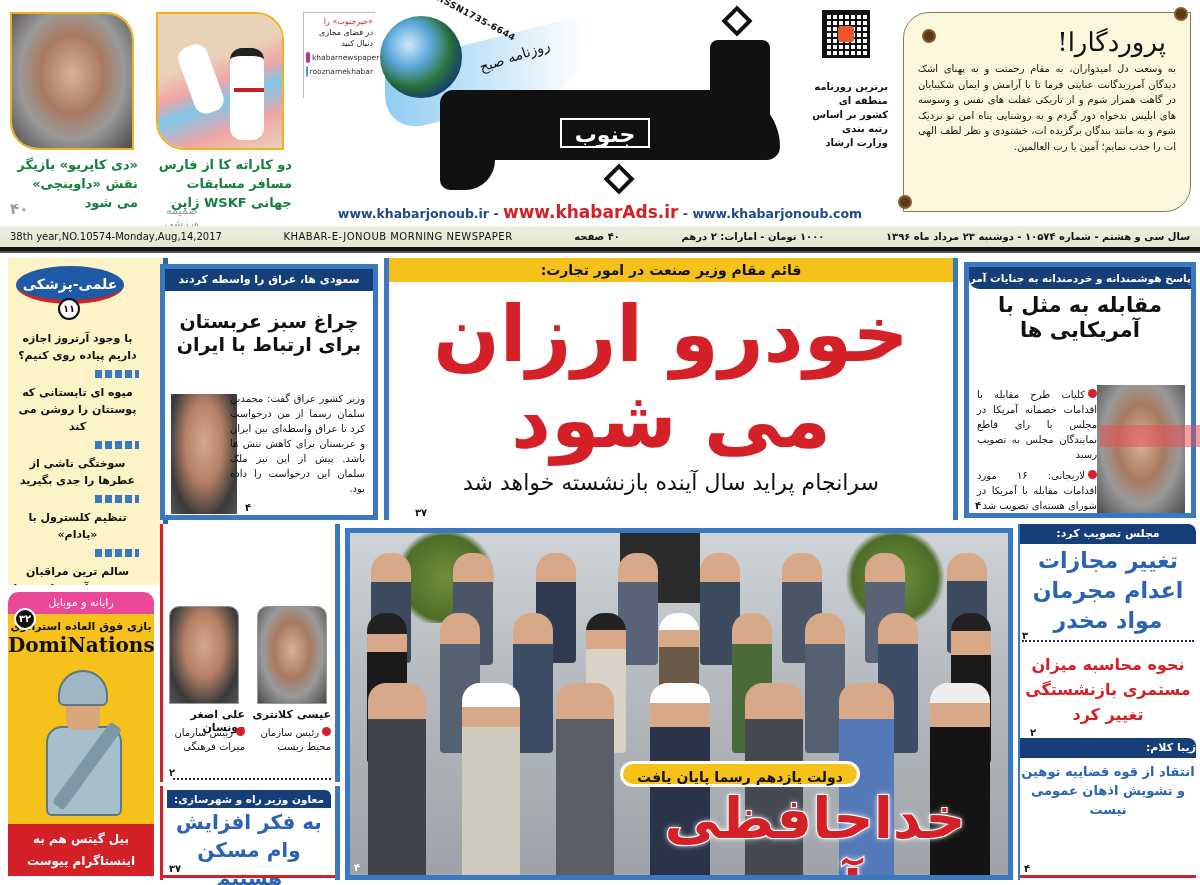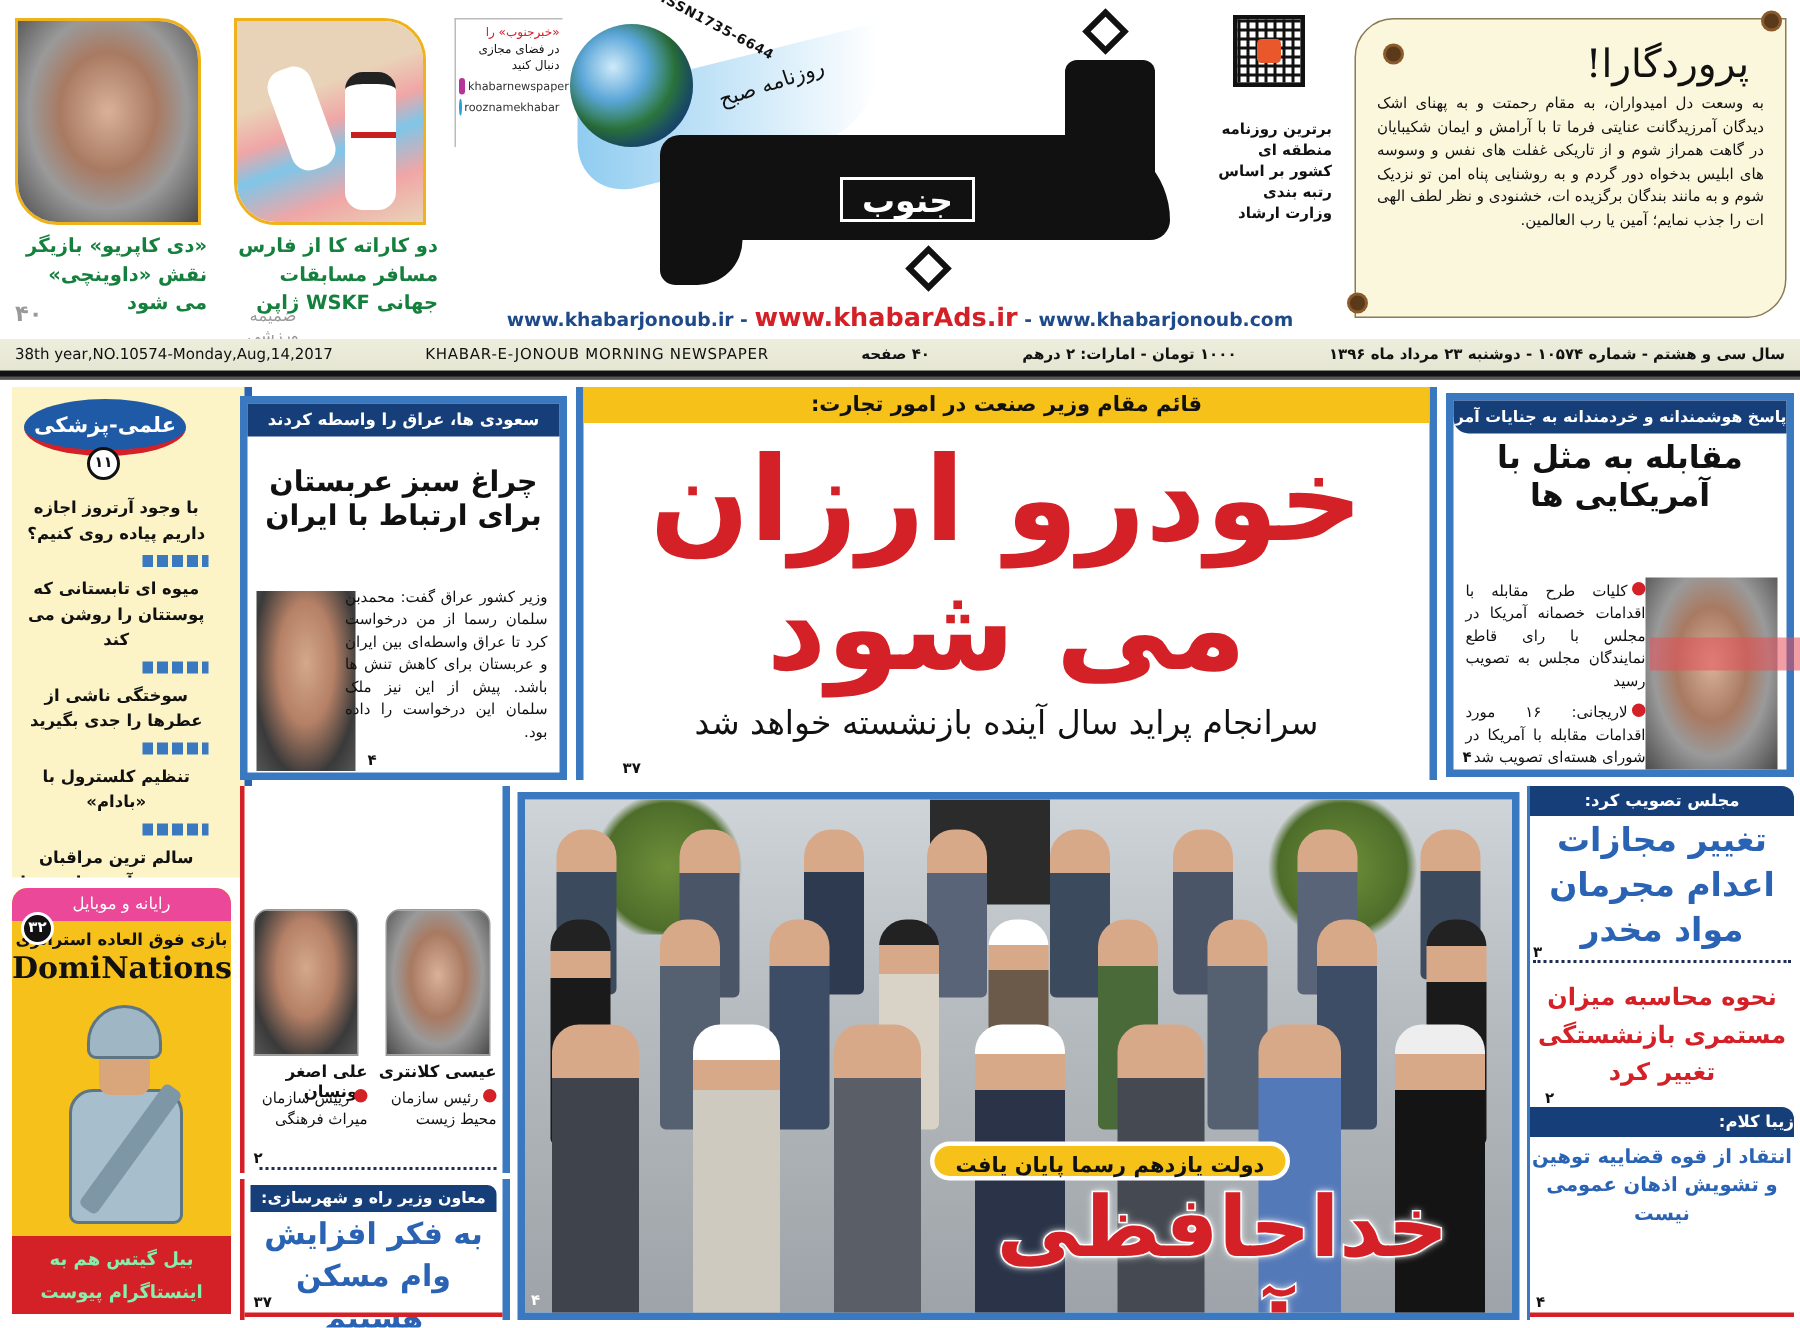--- a/index.html
+++ b/index.html
@@ -78,21 +78,21 @@
   .tech { left: 8px; top: 592px; width: 146px; height: 284px; background: #f7c11c; border-radius: 10px 10px 0 0; overflow: hidden; }
   .tech-tab { height: 22px; background: #ec4899; color: #fff; font-size: 11px; text-align: center; line-height: 22px; border-radius: 10px 10px 0 0; }
   .tech-num { position:absolute; left: 6px; top: 16px; width: 22px; height: 22px; border-radius: 50%; background: #111; color:#fff; border: 2px solid #fff; font-size: 10px; font-weight: bold; text-align:center; line-height: 18px; }
   .tech-title { font-size: 11px; font-weight: bold; text-align: center; margin-top: 6px; }
   .tech-game { font-family: "DejaVu Serif", serif; font-weight: bold; font-size: 20px; text-align: center; }
   .soldier { position:absolute; left: 20px; top: 78px; width: 110px; height: 150px; }
   .soldier .helmet { position:absolute; left: 30px; top: 0; width: 50px; height: 36px; background: #9fb7c5; border-radius: 25px 25px 6px 6px; border: 2px solid #5e7583; }
   .soldier .head { position:absolute; left: 38px; top: 30px; width: 34px; height: 30px; background: #d9a57b; border-radius: 8px; }
   .soldier .body { position:absolute; left: 18px; top: 56px; width: 76px; height: 90px; background: #a7bfcd; border-radius: 16px 16px 6px 6px; border: 2px solid #5e7583; }
   .soldier .gun { position:absolute; left: 52px; top: 46px; width: 14px; height: 100px; background: #7d97a6; transform: rotate(36deg); border-radius: 4px; }
-  .tech-footer { position:absolute; left:0; bottom: 0; width: 100%; height: 52px; background: #d42027; color:#86efac; font-weight: bold; font-size: 12px; text-align: center; line-height: 22px; padding-top: 4px; }
+  .tech-footer { position:absolute; left:0; bottom: 0; width: 100%; height: 52px; background: #d42027; color:#ffffff; font-weight: bold; font-size: 12px; text-align: center; line-height: 22px; padding-top: 4px; }
 
   
   .saudi { left: 160px; top: 264px; width: 218px; height: 256px; }
   .saudi .kicker { height: 22px; font-size: 11px; line-height: 22px; }
   .saudi .headline-black { font-size: 19px; margin-top: 19px; }
   .saudi-photo { position:absolute; left: 6px; top: 125px; width: 66px; height: 120px; }
   .saudi-text { position:absolute; right: 8px; top: 122px; width: 135px; }
 
   
   .main-lead { left: 384px; top: 258px; width: 574px; height: 262px; border-left: 5px solid #3a78c0; border-right: 5px solid #3a78c0; background:#fff; }

